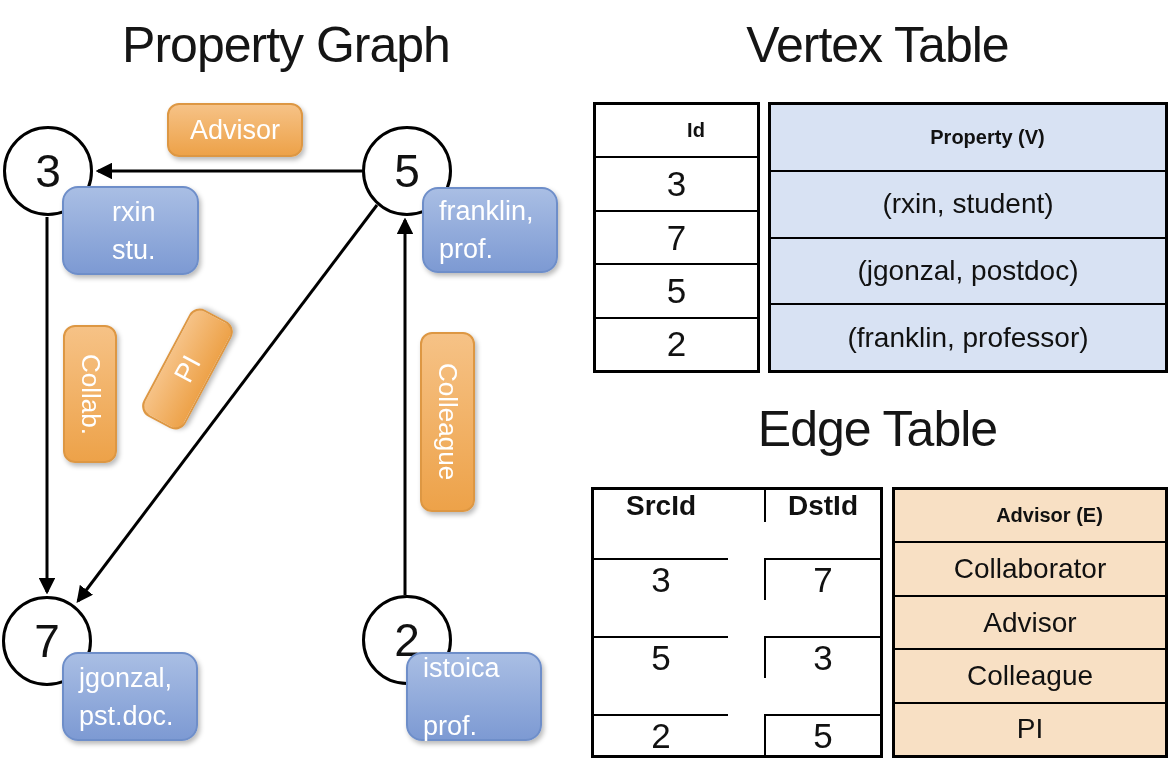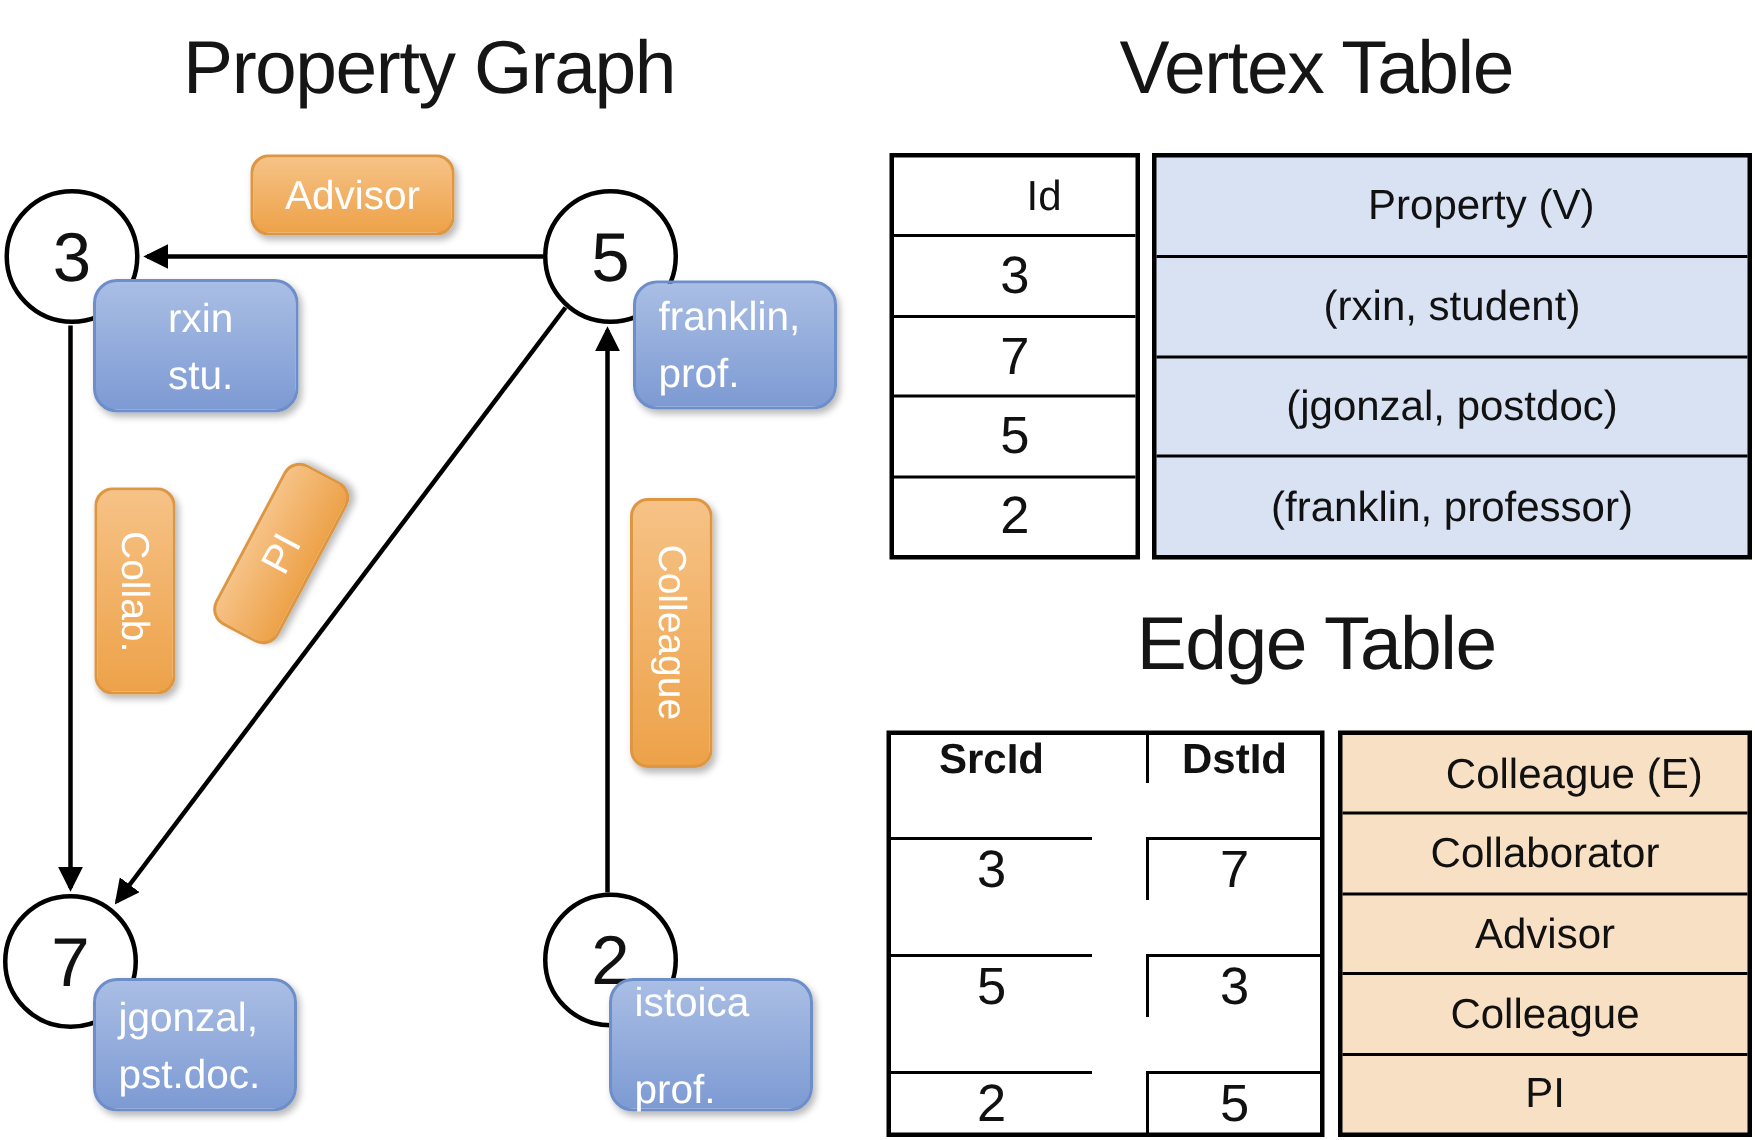--- a/index.html
+++ b/index.html
@@ -45,21 +45,21 @@
   .tcol {
     position:absolute; box-sizing:border-box; border:3px solid #000; background:#fff;
     display:flex; flex-direction:column;
   }
   .tcol .cell {
     flex:1; display:flex; align-items:center; justify-content:center;
     border-top:2.5px solid #000; font-size:28px;
   }
   .tcol .cell:first-child { border-top:none; }
   .tcol .cell.num { font-size:35px; }
-  .tcol .cell.head { font-weight:normal; font-size:28px;margin-left:39px; }
+  .tcol .cell.head { font-weight:bold; font-size:20px;margin-left:39px; }
   #vertex-prop-col { background:var(--vertex-cell-fill); }
   #edge-prop-col   { background:var(--edge-cell-fill); }
   #edge-left {
     position:absolute; box-sizing:border-box; border:3px solid #000; background:#fff;
     display:grid; grid-template-columns:134px 1fr; grid-template-rows:repeat(5,1fr);
   }
   #edge-left .cell {
     display:flex; align-items:center; justify-content:center;
     border-top:2.5px solid #000; font-size:35px;
   }
@@ -142,20 +142,20 @@
   <div class="cell c1">3</div>
       <div class="cell c2">7</div>
       <div class="cell c1">5</div>
       <div class="cell c2">3</div>
       <div class="cell c1">2</div>
       <div class="cell c2">5</div>
       <div class="cell c1">5</div>
       <div class="cell c2">7</div>
     </div>
   <div class="tcol" id="edge-prop-col" style="left:892px; top:487px; width:276px; height:271px;">
-    <div class="cell head">Colleague (E)</div>
+    <div class="cell head">Advisor (E)</div>
   <div class="cell">Collaborator</div>
       <div class="cell">Advisor</div>
       <div class="cell">Colleague</div>
       <div class="cell">PI</div>
     </div>
 
 </div>
 
 </body></html>

